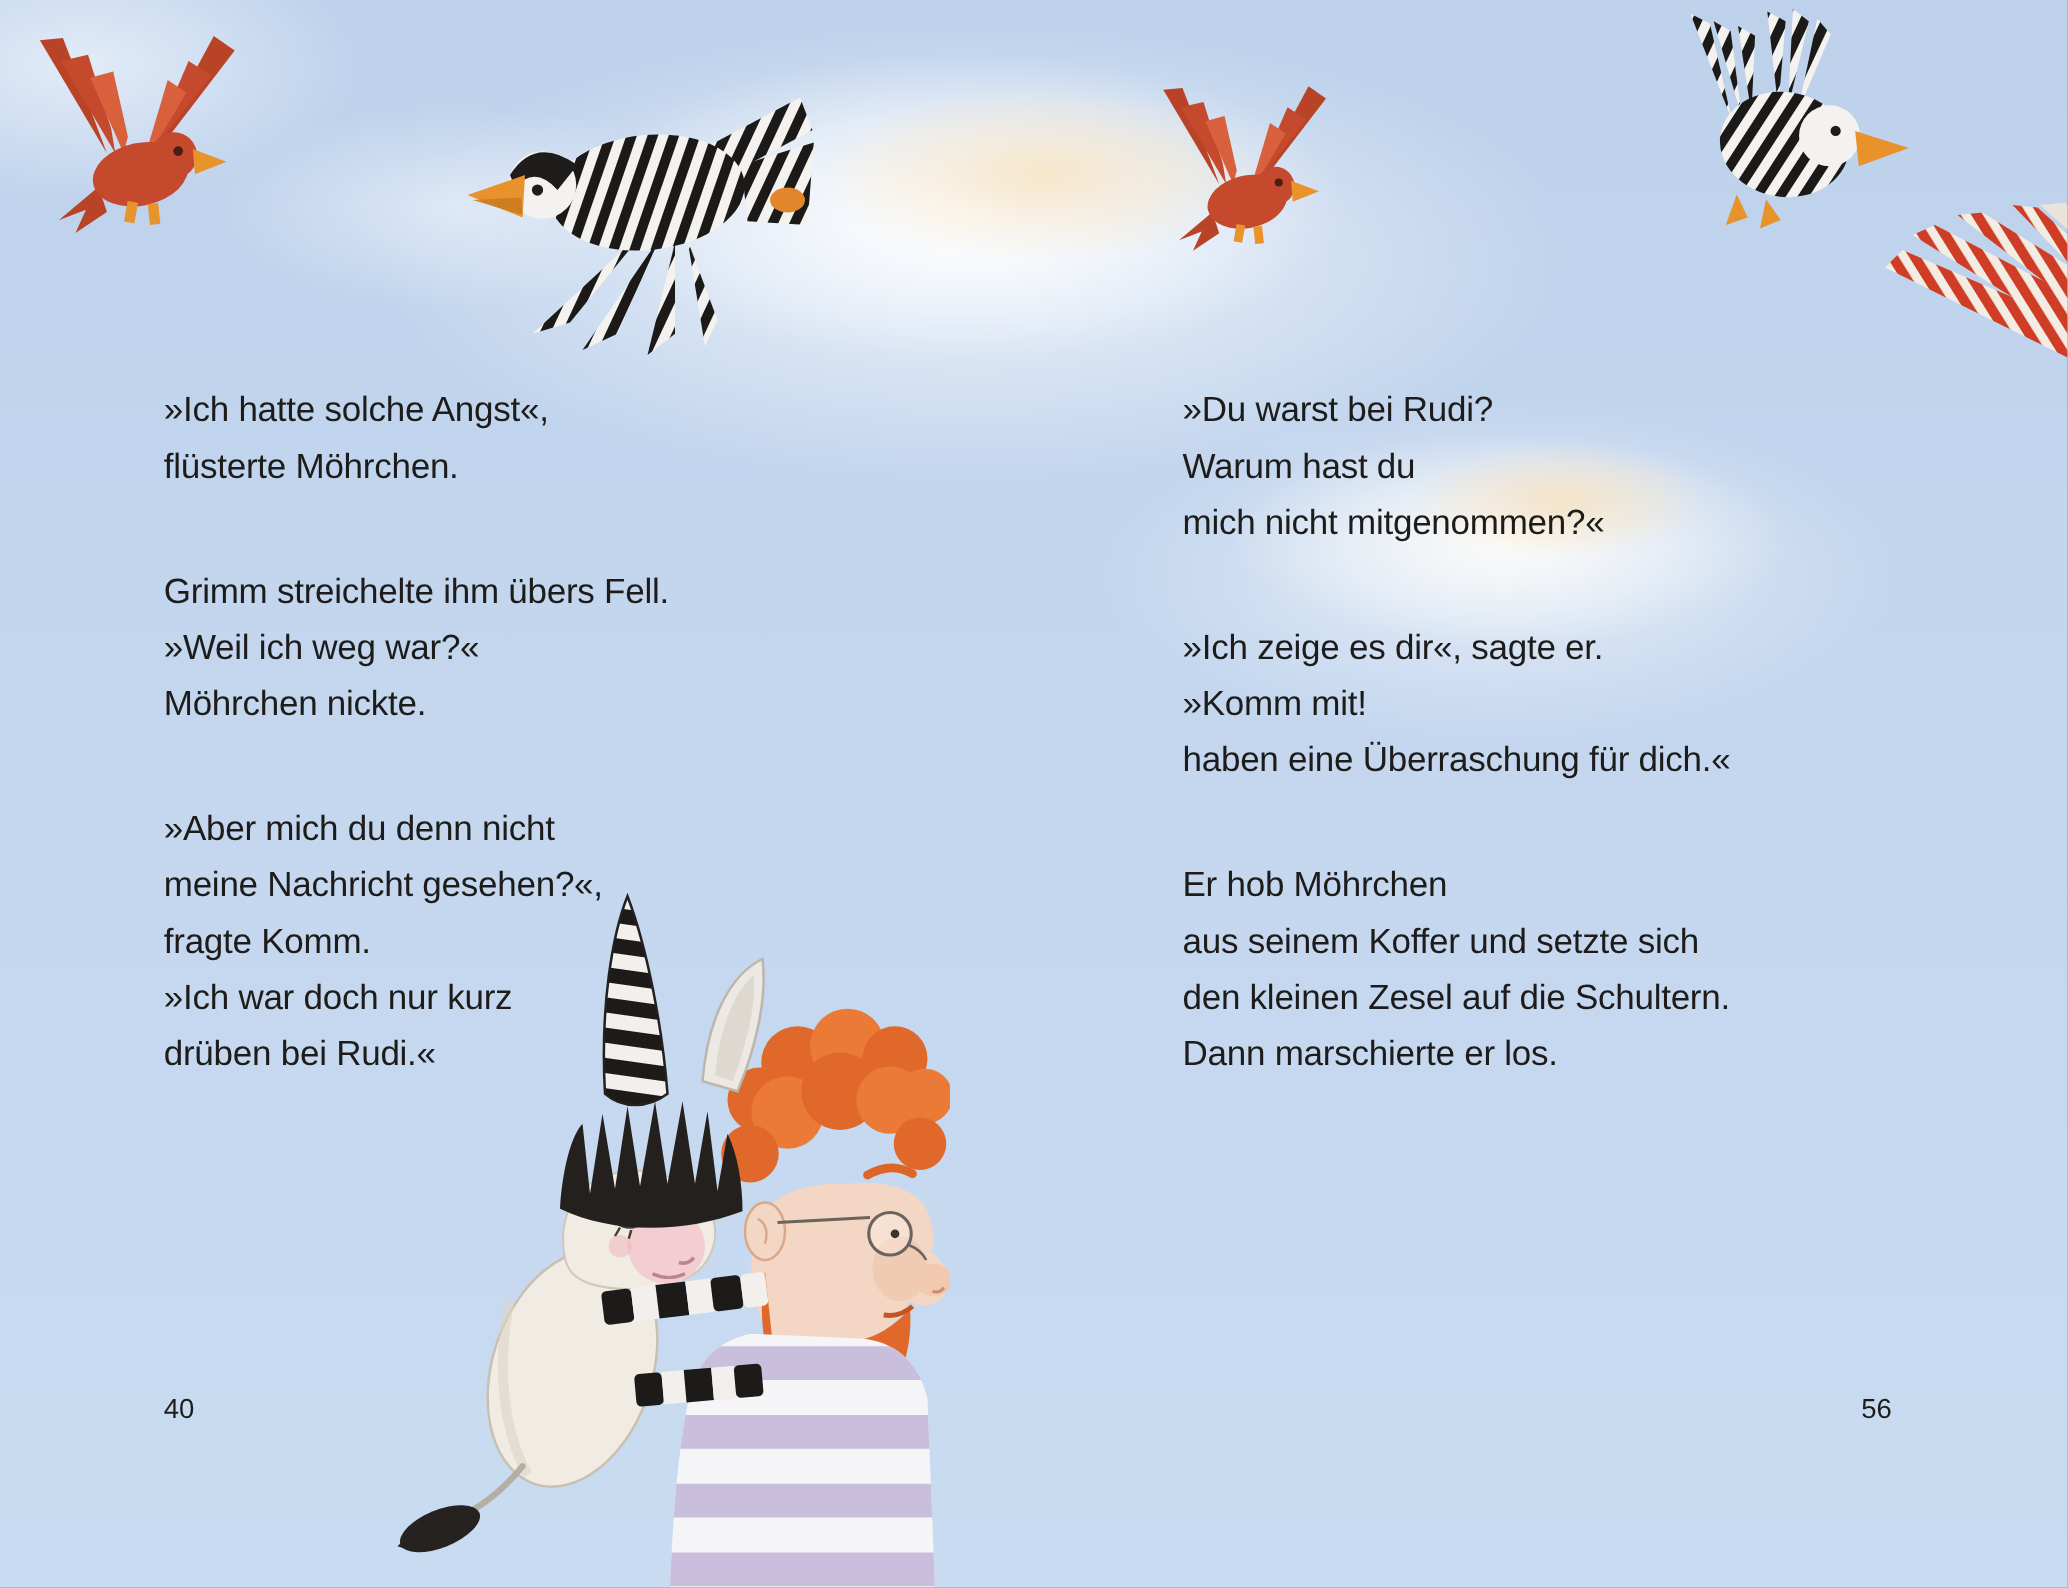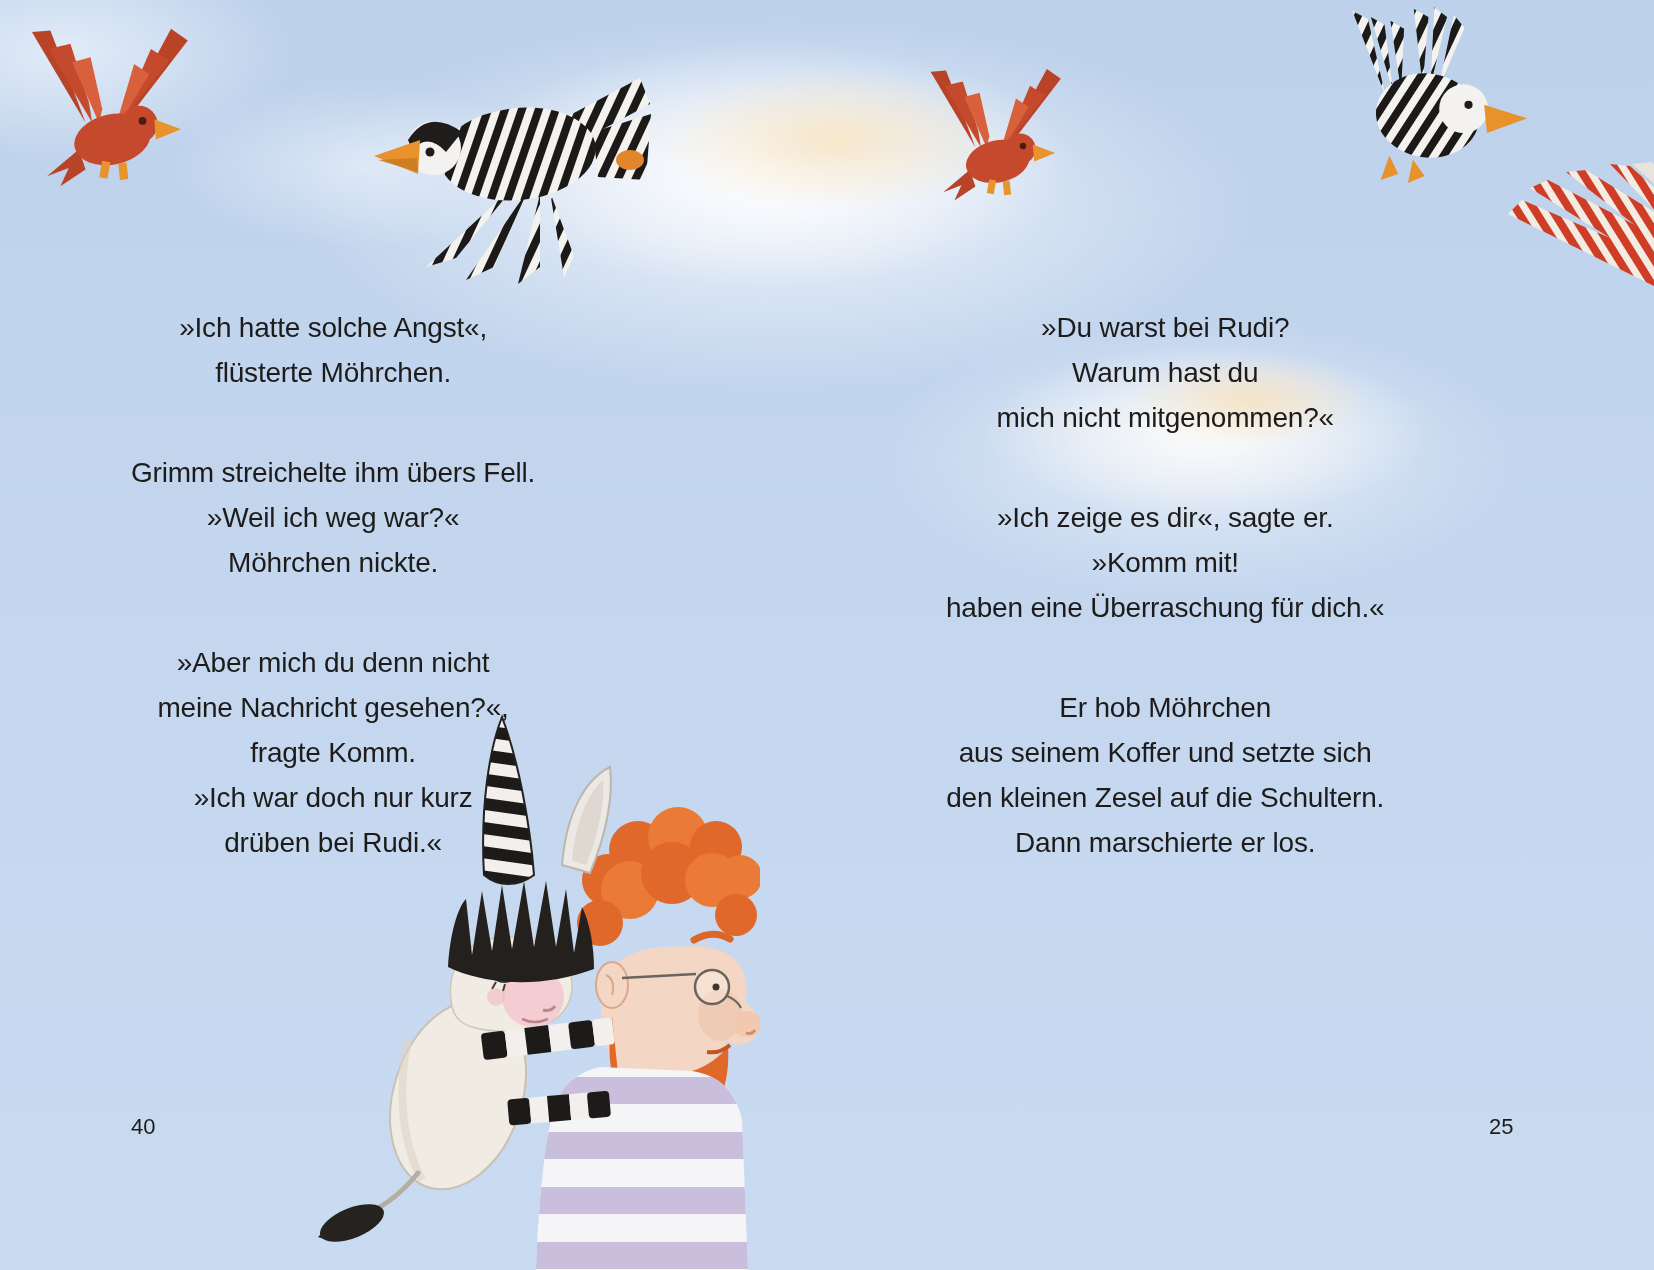--- a/index.html
+++ b/index.html
@@ -21,21 +21,21 @@
   }
   .illu{position:absolute;}
   .text-col{
     position:absolute;
     color:#1d1c1a;
     font-size:28px;
     line-height:45px;
     font-weight:500;
     letter-spacing:-0.2px;
   }
-  .text-col p{margin:0 0 55px 0;text-align:center;}
+  .text-col p{margin:0 0 55px 0;}
   .line{display:block;white-space:pre;}
   .col-left{left:131px;top:305px;}
   .col-right{left:946px;top:305px;}
   .pagenum{
     position:absolute;
     color:#1d1c1a;
     font-size:22px;
     line-height:1;
     font-weight:500;
   }
@@ -258,15 +258,15 @@
     </p>
     <p>
       <span class="line">Er hob Möhrchen</span>
       <span class="line">aus seinem Koffer und setzte sich</span>
       <span class="line">den kleinen Zesel auf die Schultern.</span>
       <span class="line">Dann marschierte er los.</span>
     </p>
   </div>
 
   <div class="pagenum pagenum-left">40</div>
-  <div class="pagenum pagenum-right">25</div>
+  <div class="pagenum pagenum-right">56</div>
 
 </div>
 
 </body></html>

